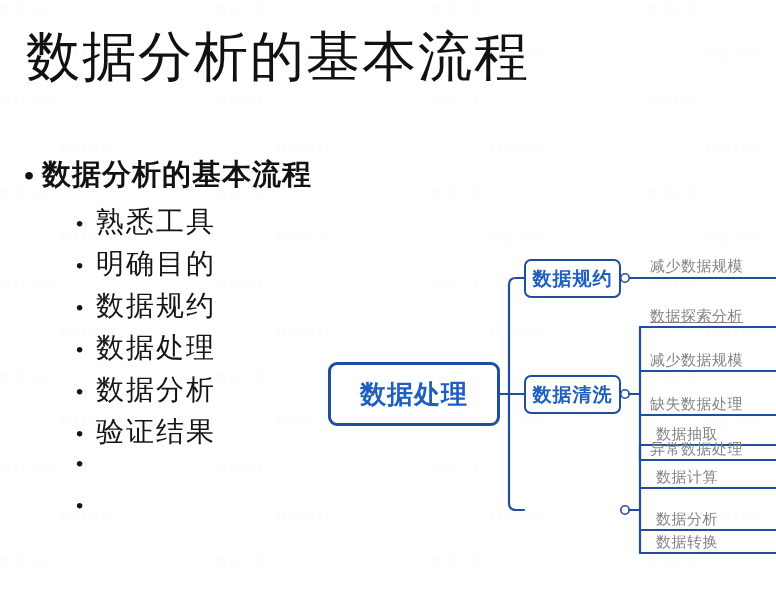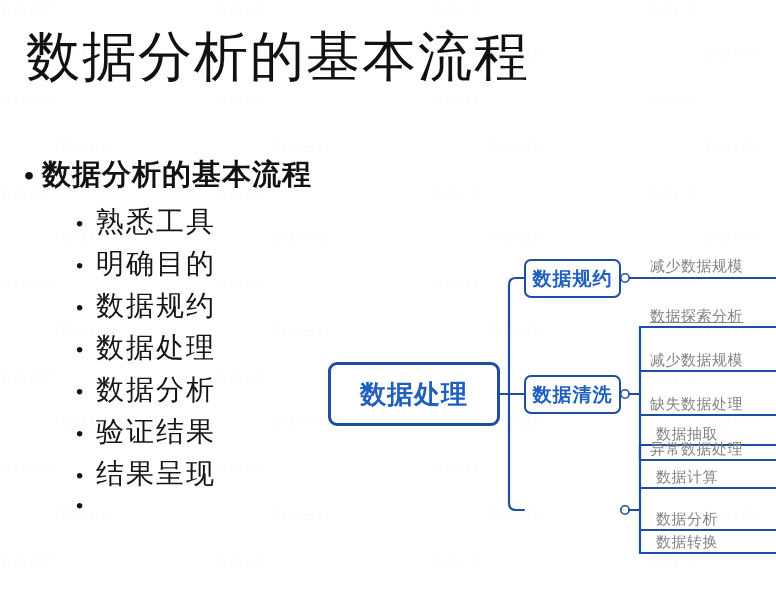--- a/index.html
+++ b/index.html
@@ -238,21 +238,20 @@
       <div class="bullet-l2">
         <span class="dot">•</span>
         <span>数据分析</span>
       </div>
       <div class="bullet-l2">
         <span class="dot">•</span>
         <span>验证结果</span>
       </div>
       <div class="bullet-l2">
         <span class="dot">•</span>
-        <span>结果呈现</span>
       </div>
       <div class="bullet-l2">
         <span class="dot">•</span>
       </div>
     </div>
   </div>
 
   <div class="mindmap">
 
     <svg class="mm-svg" width="456" height="320" viewBox="0 0 456 320">

